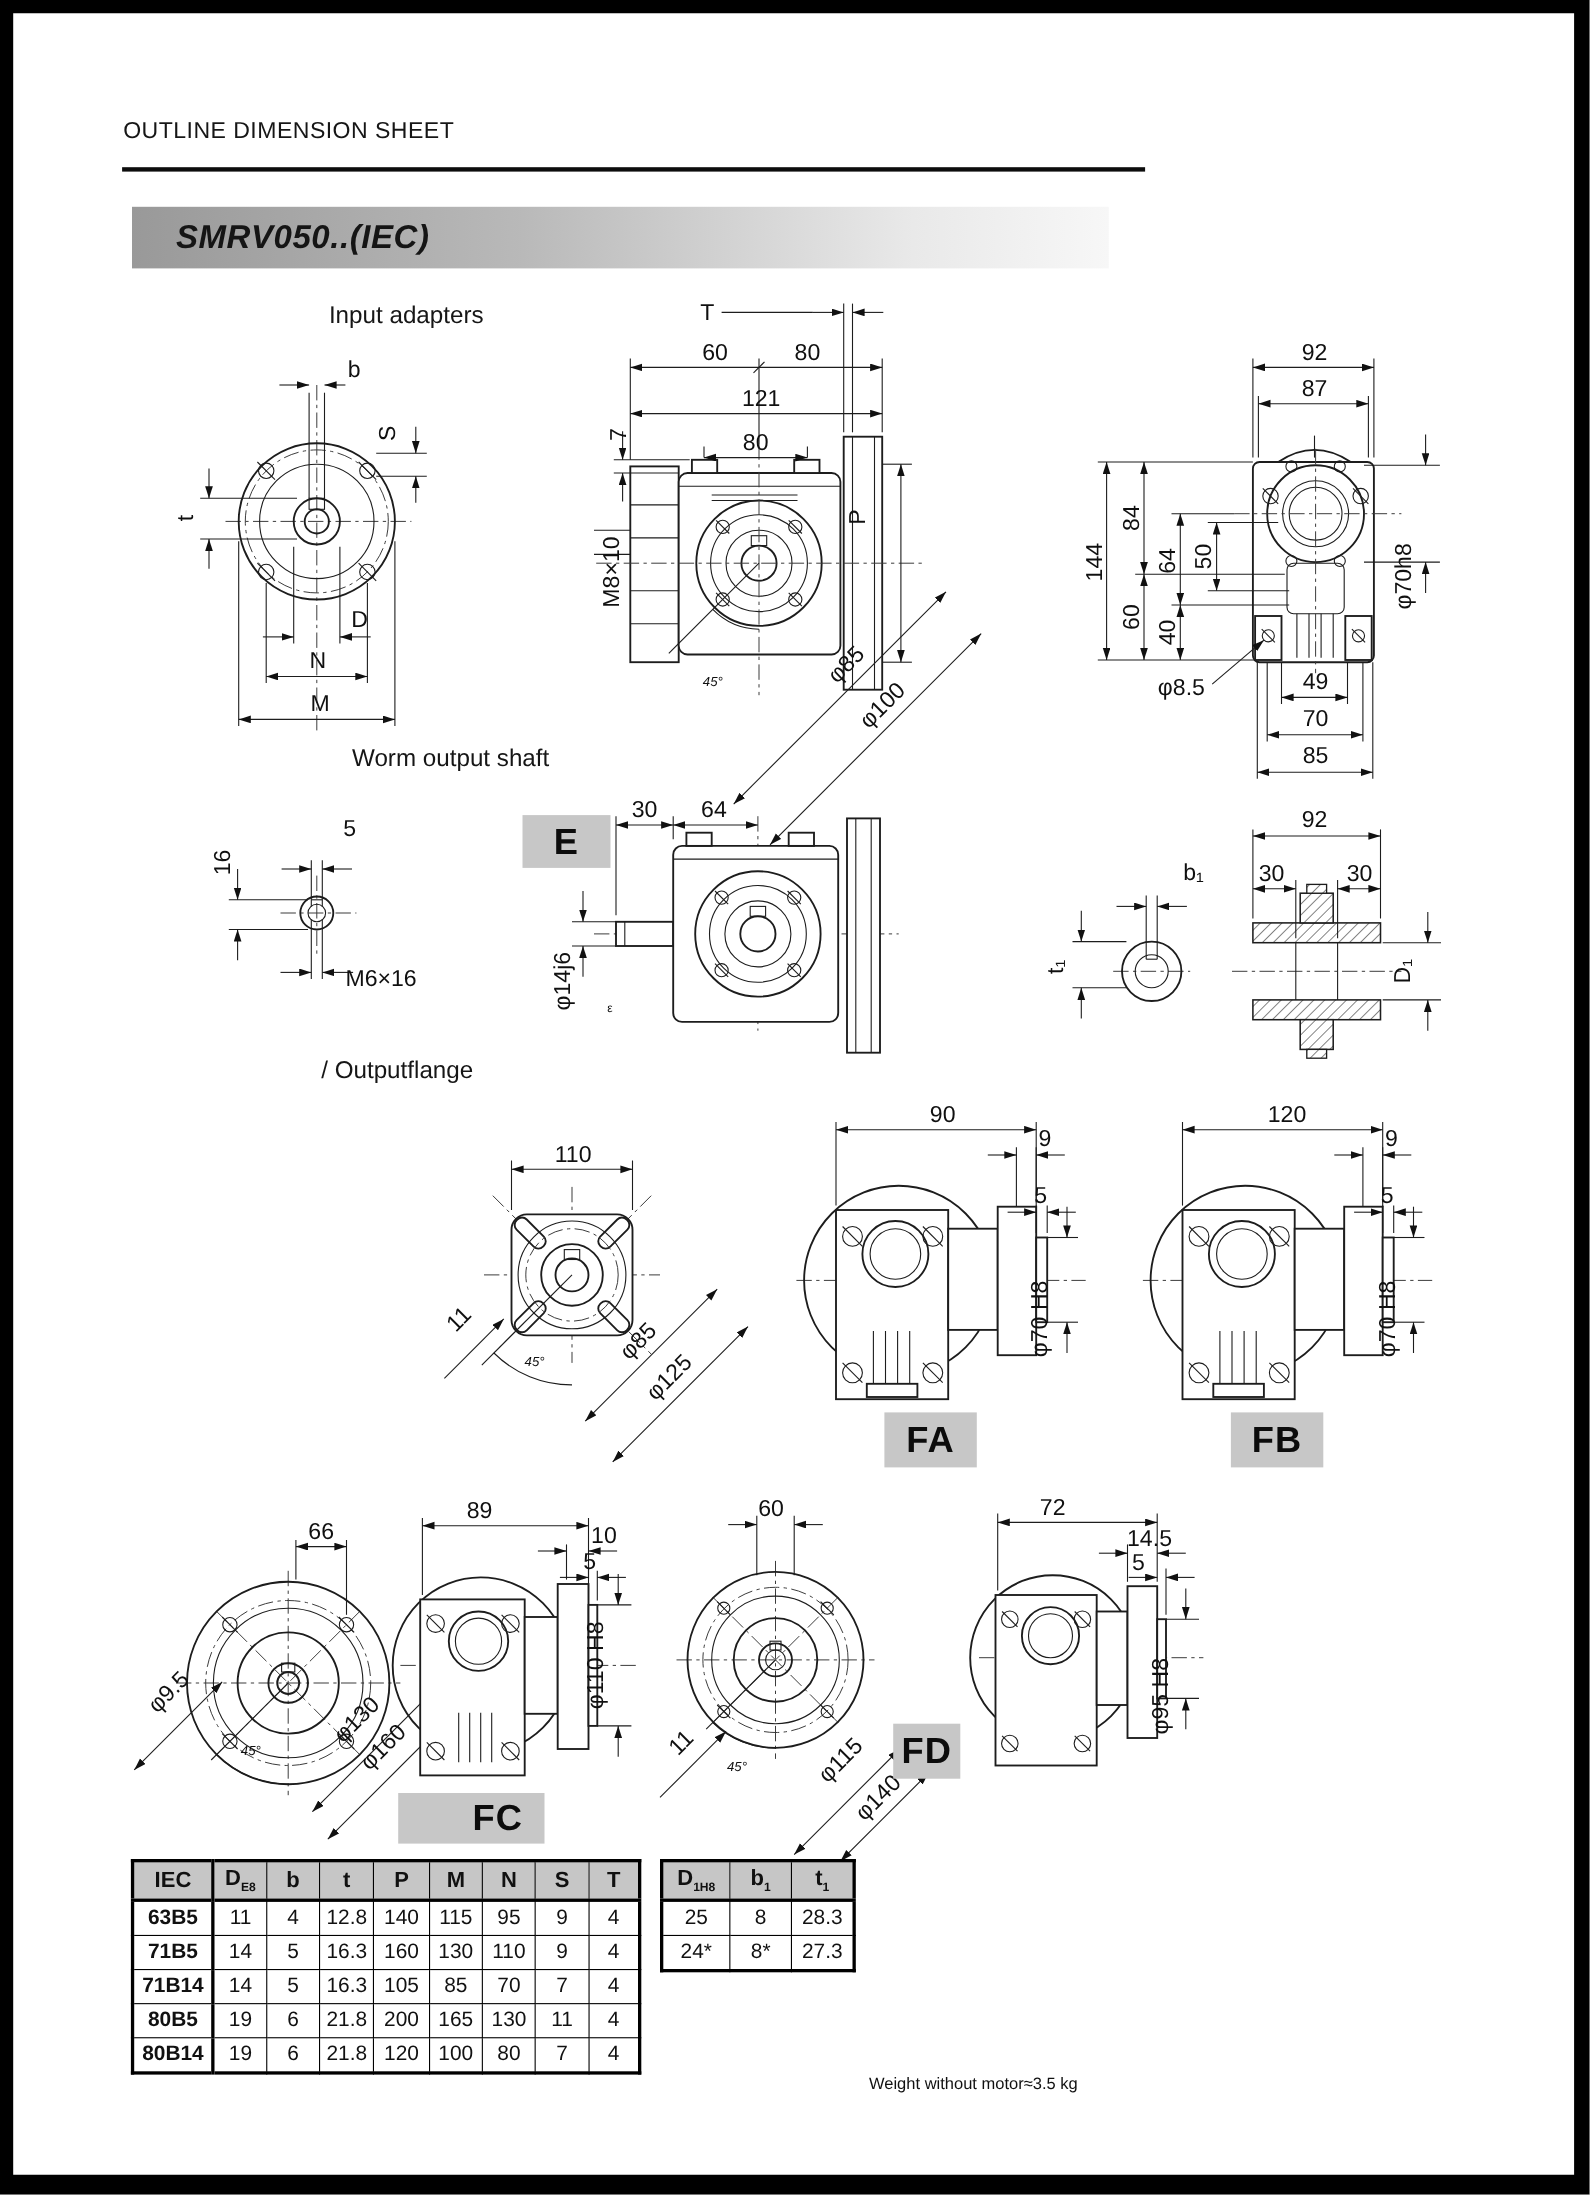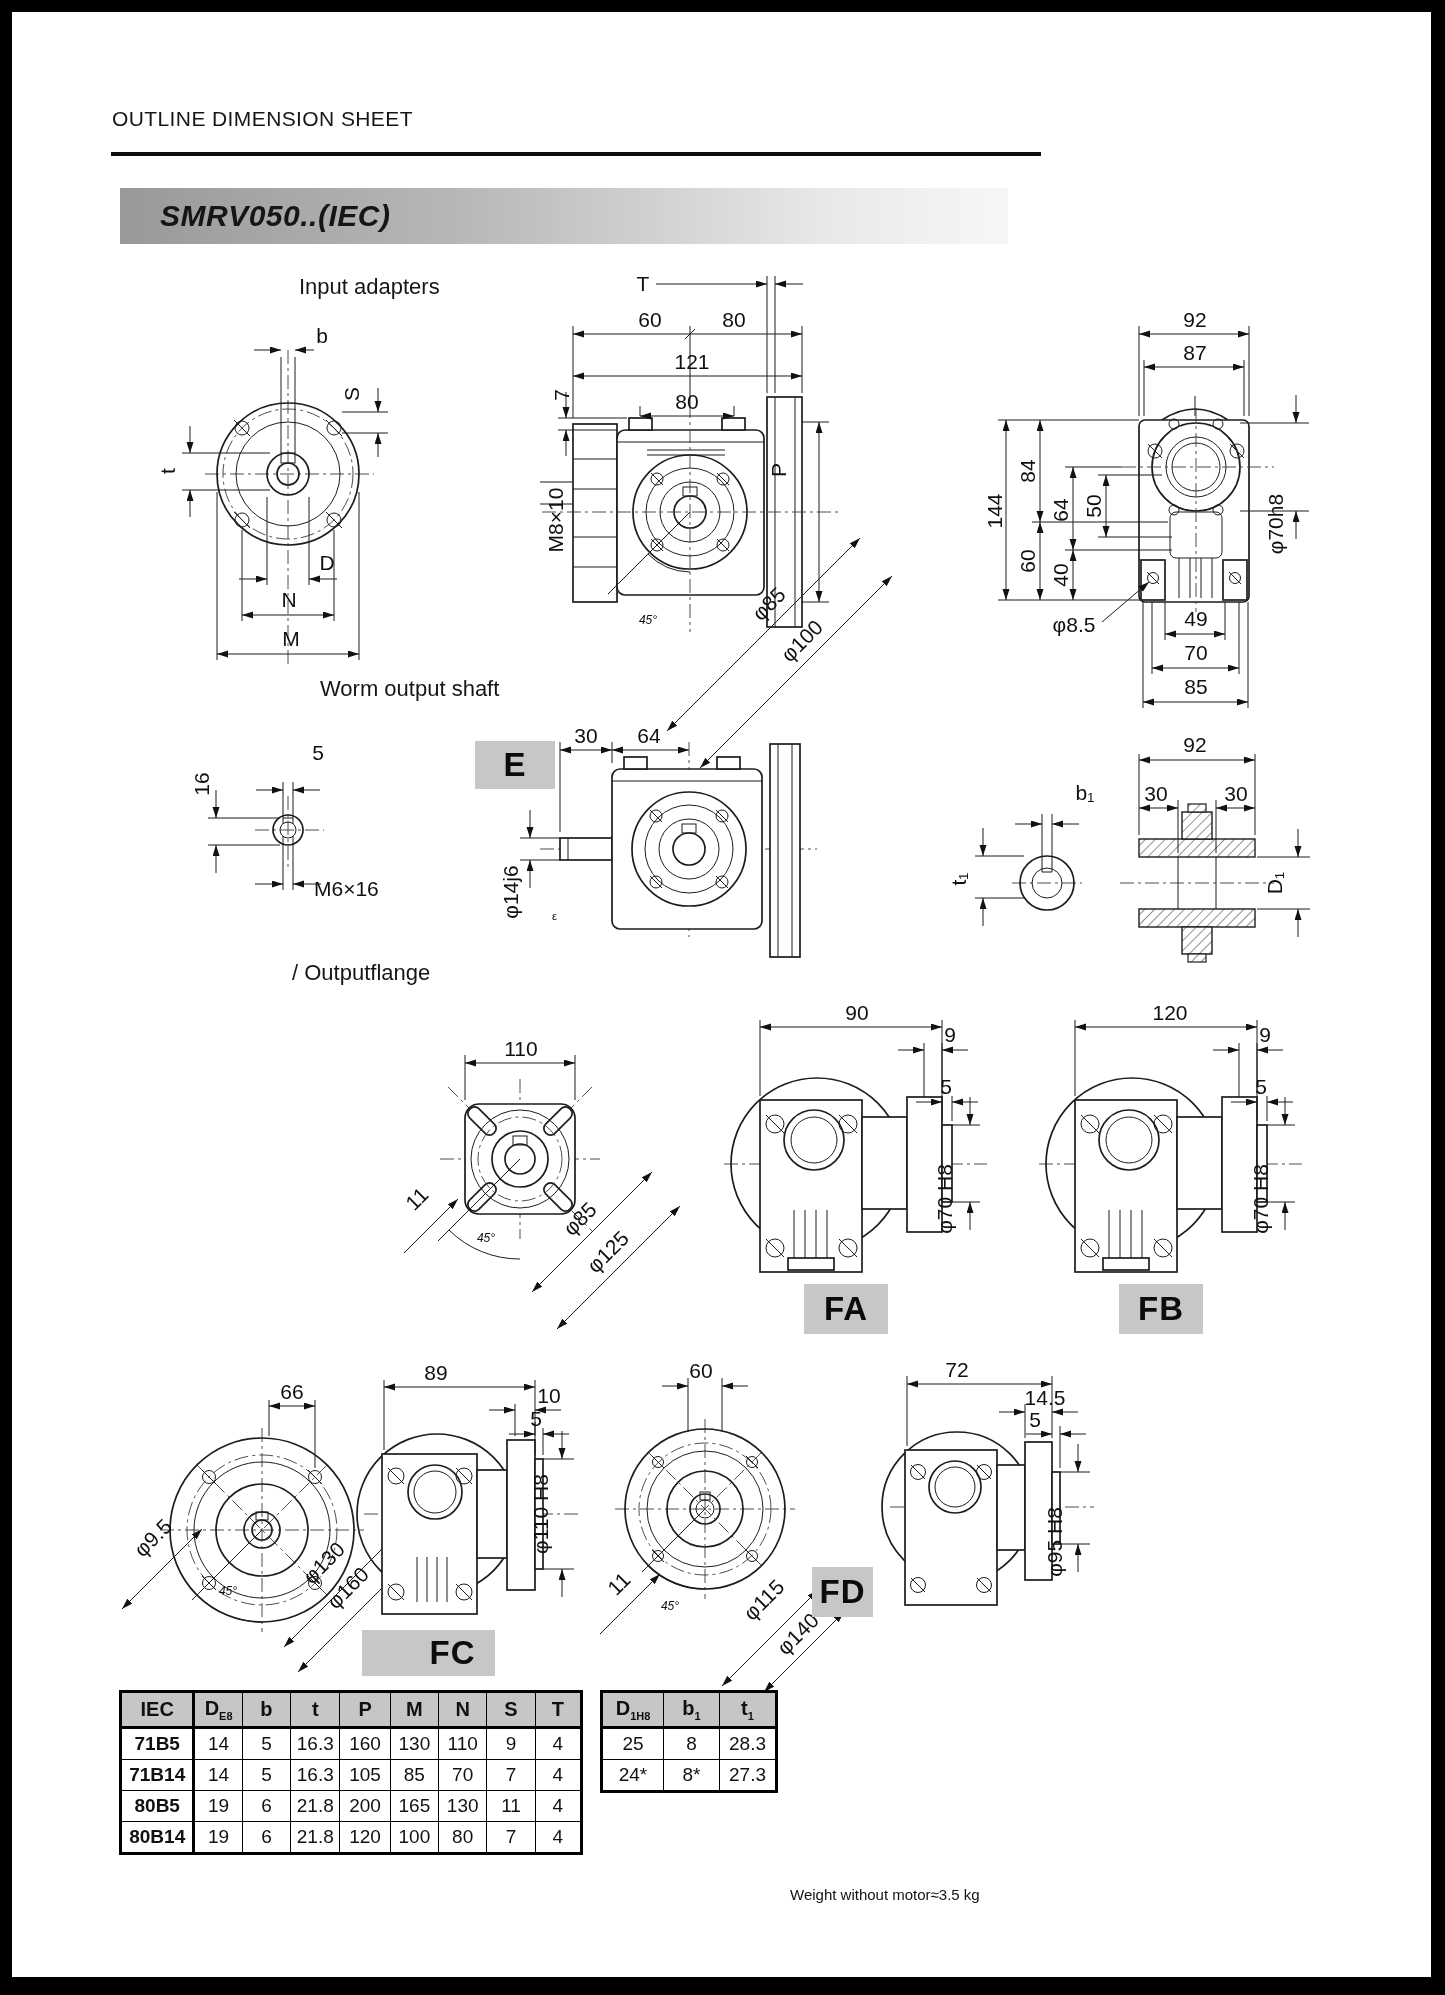--- a/index.html
+++ b/index.html
@@ -705,20 +705,31 @@
       <th><span>D</span><sub>E8</sub></th>
       <th>b</th>
       <th>t</th>
       <th>P</th>
       <th>M</th>
       <th>N</th>
       <th>S</th>
       <th>T</th>
     </tr>
     <tr>
+      <td class="first">63B5</td>
+      <td>11</td>
+      <td>4</td>
+      <td>12.8</td>
+      <td>140</td>
+      <td>115</td>
+      <td>95</td>
+      <td>9</td>
+      <td>4</td>
+    </tr>
+    <tr>
       <td class="first">71B5</td>
       <td>14</td>
       <td>5</td>
       <td>16.3</td>
       <td>160</td>
       <td>130</td>
       <td>110</td>
       <td>9</td>
       <td>4</td>
     </tr>

